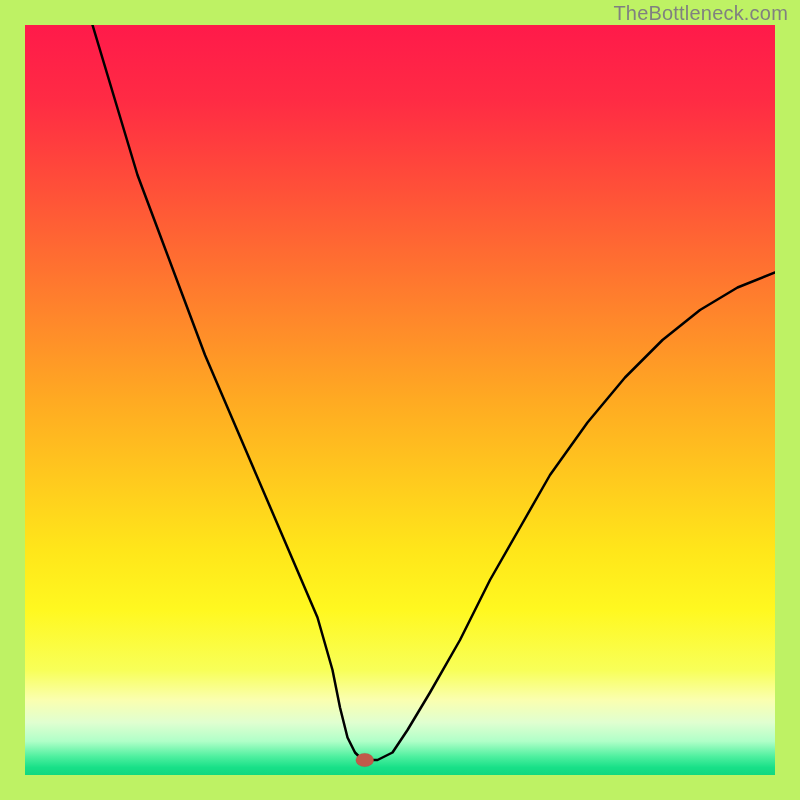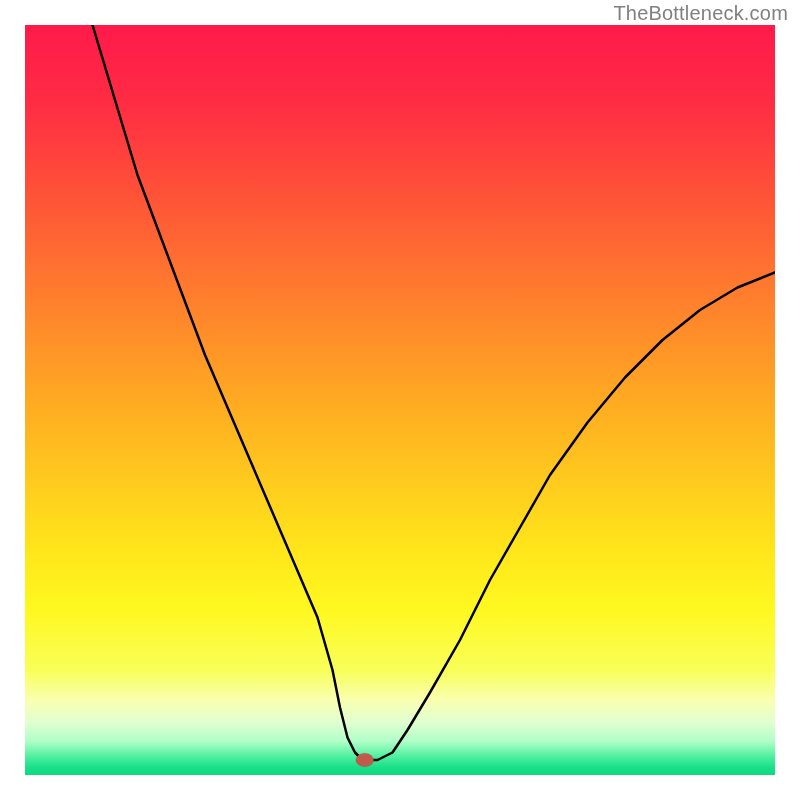--- a/index.html
+++ b/index.html
@@ -10,21 +10,21 @@
     background: #000;
     font-family: Arial, Helvetica, sans-serif;
     overflow: hidden;
   }
   .frame {
     position: absolute;
     left: 0;
     top: 0;
     width: 800px;
     height: 800px;
-    background: #ffffff;
+    background: #bef264;
   }
   .watermark {
     position: absolute;
     top: 2px;
     right: 12px;
     color: #808080;
     font-size: 20px;
     font-weight: 400;
     letter-spacing: 0.2px;
     z-index: 10;

